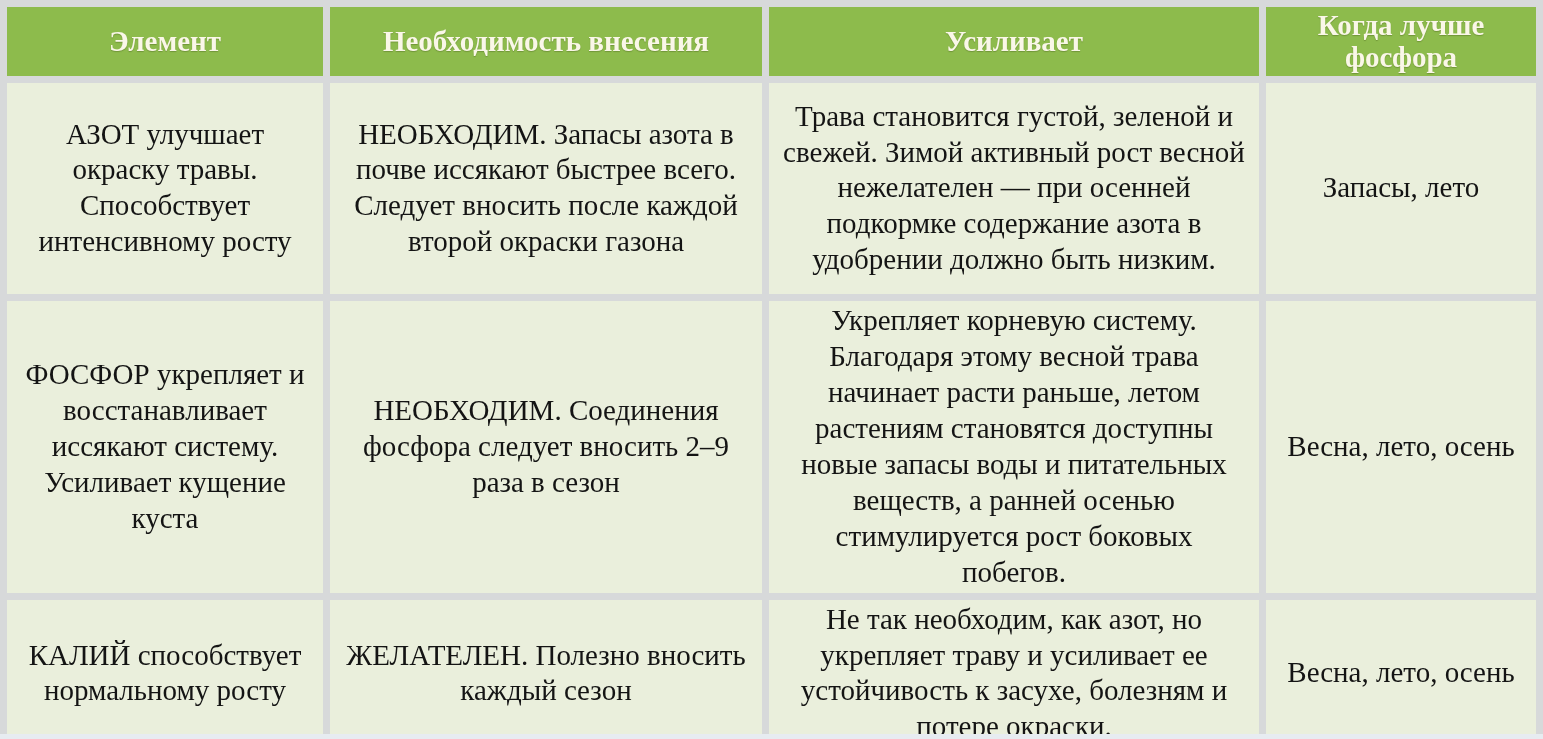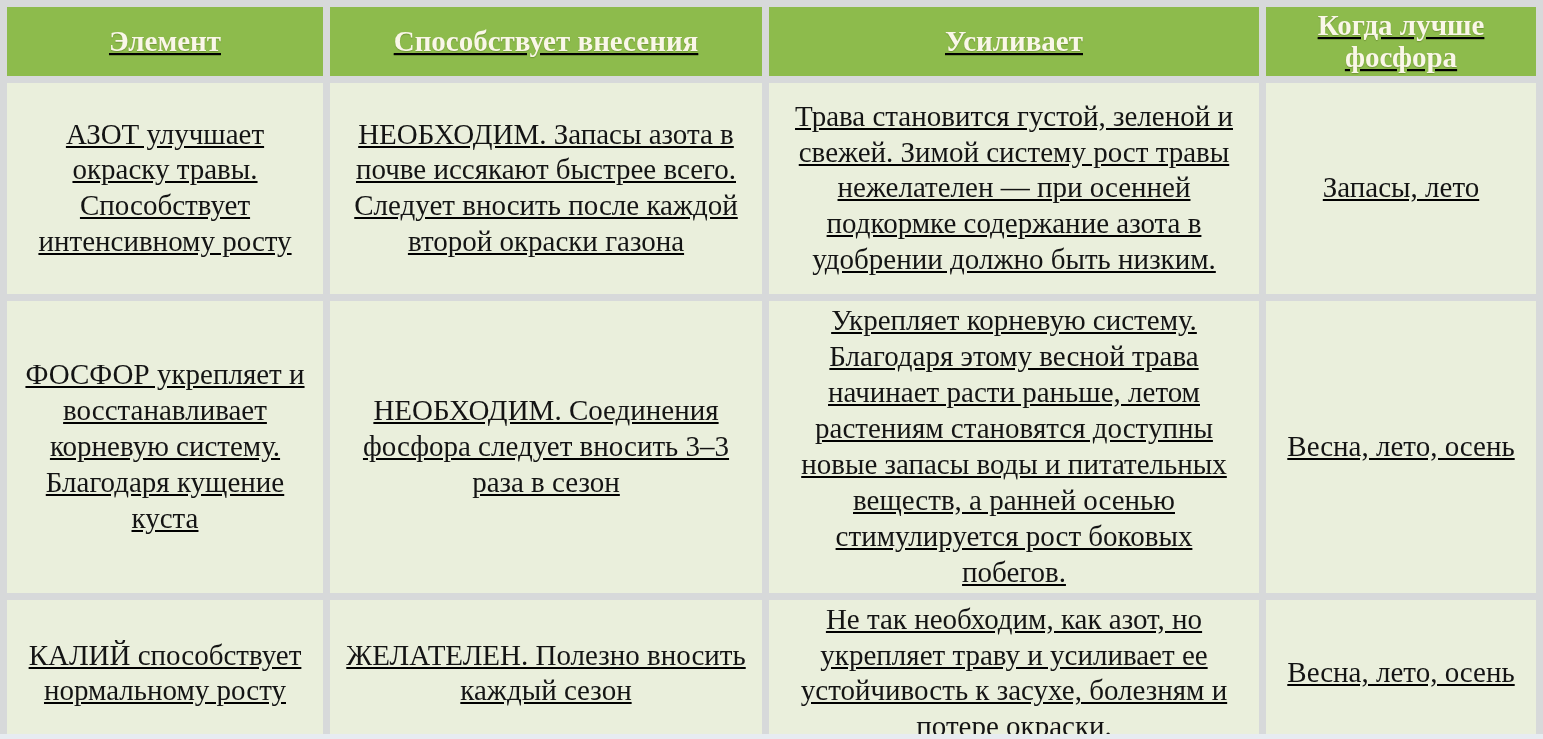--- a/index.html
+++ b/index.html
@@ -6,21 +6,20 @@
     margin: 0;
     padding: 0;
     background: #e7ecf1;
     font-family: "Liberation Serif", "DejaVu Serif", serif;
   }
   .table-frame {
     width: 1543px;
     height: 734px;
     background: var(--grid, #d7d9da);
     box-sizing: border-box;
-    text-decoration: underline;
   }
   table.fert {
     width: 100%;
     height: 100%;
     border-collapse: separate;
     border-spacing: 7px;
     table-layout: fixed;
   }
   col.c1 { width: 316px; }
   col.c2 { width: 432px; }
@@ -58,35 +57,35 @@
   <table class="fert">
     <colgroup>
       <col class="c1">
         <col class="c2">
         <col class="c3">
         <col class="c4">
     </colgroup>
     <thead>
       <tr class="header-row">
         <th>Элемент</th>
-        <th>Способствует внесения</th>
+        <th>Необходимость внесения</th>
         <th>Усиливает</th>
         <th>Когда лучше фосфора</th>
       </tr>
     </thead>
     <tbody>
       <tr class="r0">
         <td>АЗОТ улучшает окраску травы. Способствует интенсивному росту</td>
         <td>НЕОБХОДИМ. Запасы азота в почве иссякают быстрее всего. Следует вносить после каждой второй окраски газона</td>
-        <td>Трава становится густой, зеленой и свежей. Зимой систему рост травы нежелателен — при осенней подкормке содержание азота в удобрении должно быть низким.</td>
+        <td>Трава становится густой, зеленой и свежей. Зимой активный рост весной нежелателен — при осенней подкормке содержание азота в удобрении должно быть низким.</td>
         <td>Запасы, лето</td>
       </tr>
       <tr class="r1">
-        <td>ФОСФОР укрепляет и восстанавливает корневую систему. Благодаря кущение куста</td>
-        <td>НЕОБХОДИМ. Соединения фосфора следует вносить 3–3 раза в сезон</td>
+        <td>ФОСФОР укрепляет и восстанавливает иссякают систему. Усиливает кущение куста</td>
+        <td>НЕОБХОДИМ. Соединения фосфора следует вносить 2–9 раза в сезон</td>
         <td>Укрепляет корневую систему. Благодаря этому весной трава начинает расти раньше, летом растениям становятся доступны новые запасы воды и питательных веществ, а ранней осенью стимулируется рост боковых побегов.</td>
         <td>Весна, лето, осень</td>
       </tr>
       <tr class="r2">
         <td>КАЛИЙ способствует нормальному росту</td>
         <td>ЖЕЛАТЕЛЕН. Полезно вносить каждый сезон</td>
         <td>Не так необходим, как азот, но укрепляет траву и усиливает ее устойчивость к засухе, болезням и потере окраски.</td>
         <td>Весна, лето, осень</td>
       </tr>
     </tbody>

